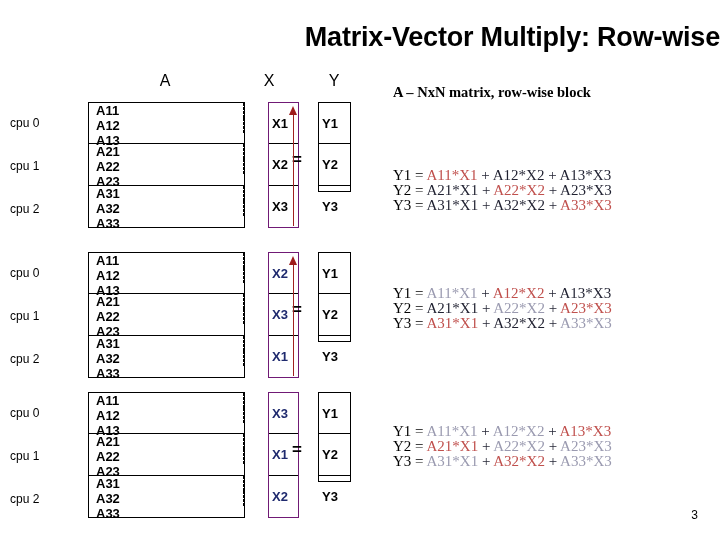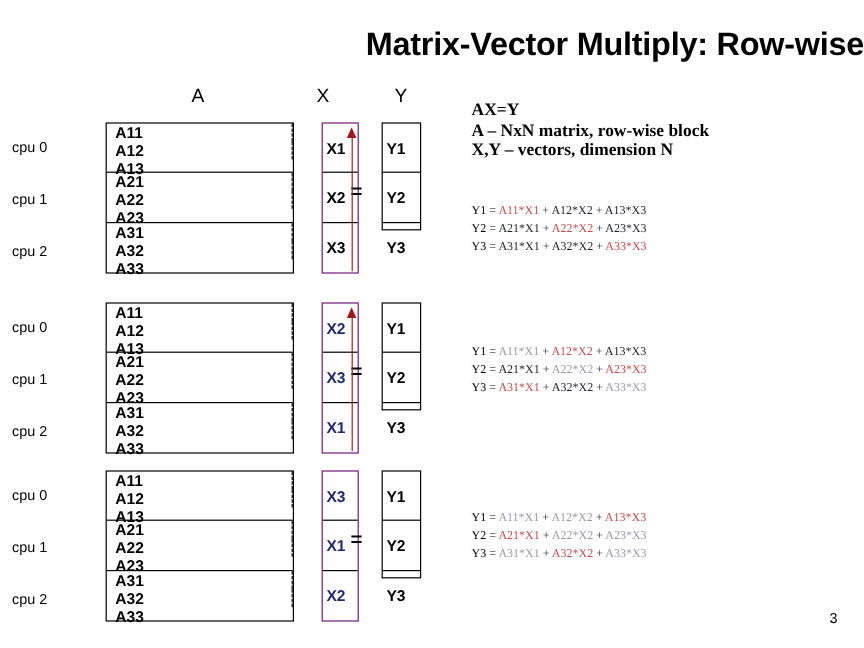--- a/index.html
+++ b/index.html
@@ -184,21 +184,21 @@
     font-weight: bold;
     font-size: 14.5px;
     line-height: 16.5px;
     color: #000000;
   }
 
   
   .eqgroup {
     position: absolute;
     font-family: "Liberation Serif", serif;
-    font-size: 10px;
+    font-size: 15px;
     line-height: 15px;
     color: #000000;
     white-space: nowrap;
   }
   .eq-1 { left: 393px; top: 168px; }
   .eq-2 { left: 393px; top: 286px; }
   .eq-3 { left: 393px; top: 424px; }
   .eq-line { white-space: nowrap; }
   .t-red  { color: #c0504d; }
   .t-gray { color: #9a9ab0; }
@@ -327,23 +327,21 @@
       <div class="eq-sign">=</div>
       <div class="vec-y">
         <div class="v-cell">Y1</div>
         <div class="v-cell">Y2</div>
         <div class="v-cell">Y3</div>
       </div>
     </div>
   </div>
 
 <div class="desc">
-  <div>AX=Y</div>
   <div>A – NxN matrix, row-wise block</div>
-  <div>X,Y – vectors, dimension N</div>
 </div>
 
 <div class="eqgroup eq-1" id="eqgroup-1">
     <div class="eq-line"><span>Y1 = </span><span class="t-red">A11*X1</span><span class="t-dark"> + </span><span class="t-dark">A12*X2</span><span class="t-dark"> + </span><span class="t-dark">A13*X3</span></div>
     <div class="eq-line"><span>Y2 = </span><span class="t-dark">A21*X1</span><span class="t-dark"> + </span><span class="t-red">A22*X2</span><span class="t-dark"> + </span><span class="t-dark">A23*X3</span></div>
     <div class="eq-line"><span>Y3 = </span><span class="t-dark">A31*X1</span><span class="t-dark"> + </span><span class="t-dark">A32*X2</span><span class="t-dark"> + </span><span class="t-red">A33*X3</span></div>
   </div>
 <div class="eqgroup eq-2" id="eqgroup-2">
     <div class="eq-line"><span>Y1 = </span><span class="t-gray">A11*X1</span><span class="t-dark"> + </span><span class="t-red">A12*X2</span><span class="t-dark"> + </span><span class="t-dark">A13*X3</span></div>
     <div class="eq-line"><span>Y2 = </span><span class="t-dark">A21*X1</span><span class="t-dark"> + </span><span class="t-gray">A22*X2</span><span class="t-dark"> + </span><span class="t-red">A23*X3</span></div>

